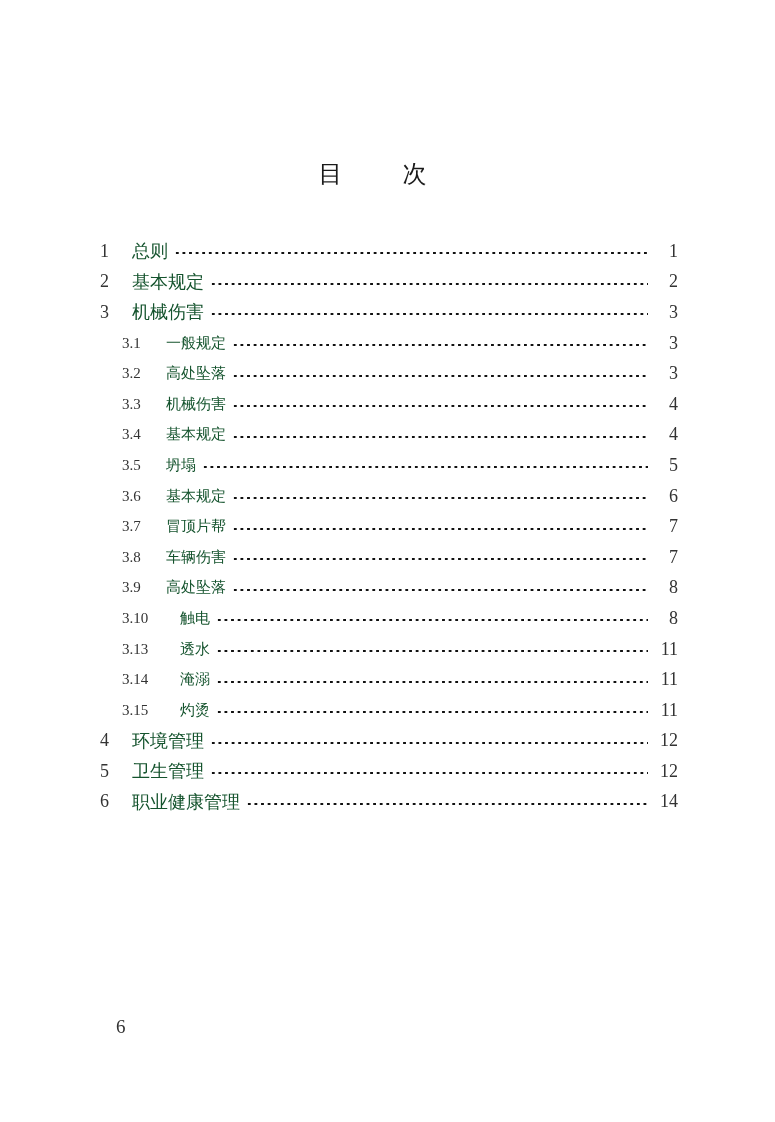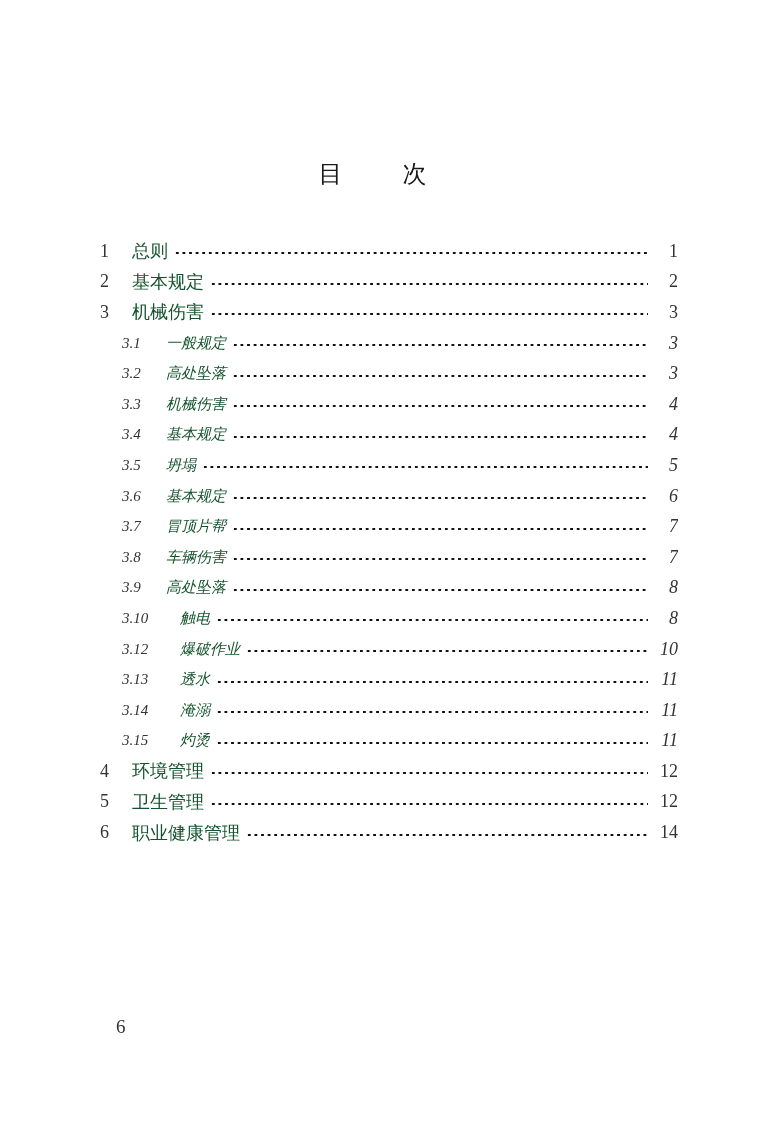--- a/index.html
+++ b/index.html
@@ -37,21 +37,21 @@
     }
     .toc-row {
       position: relative;
       height: 30.6px;
       display: flex;
       align-items: center;
       white-space: nowrap;
       overflow: hidden;
     }
     .toc-row.lvl1 { font-size: 18px; }
-    .toc-row.lvl2 { font-size: 15px; padding-left: 22px; font-style: italic; }
+    .toc-row.lvl2 { font-size: 15px; padding-left: 22px; }
     .toc-num {
       display: inline-block;
       color: #333333;
       font-family: "Liberation Serif", "DejaVu Serif", serif;
     }
     .lvl1 .toc-num { width: 32px; }
     .lvl2 .toc-num { width: 44px; }
     .lvl2.wide .toc-num { width: 58px; }
     .toc-text {
       display: inline-block;
@@ -165,26 +165,20 @@
     <span class="toc-leader"></span>
     <span class="toc-page">8</span>
   </div>
   <div class="toc-row lvl2 wide">
     <span class="toc-num">3.10</span>
     <span class="toc-text">触电</span>
     <span class="toc-leader"></span>
     <span class="toc-page">8</span>
   </div>
   <div class="toc-row lvl2 wide">
-    <span class="toc-num">3.12</span>
-    <span class="toc-text">爆破作业</span>
-    <span class="toc-leader"></span>
-    <span class="toc-page">10</span>
-  </div>
-  <div class="toc-row lvl2 wide">
     <span class="toc-num">3.13</span>
     <span class="toc-text">透水</span>
     <span class="toc-leader"></span>
     <span class="toc-page">11</span>
   </div>
   <div class="toc-row lvl2 wide">
     <span class="toc-num">3.14</span>
     <span class="toc-text">淹溺</span>
     <span class="toc-leader"></span>
     <span class="toc-page">11</span>

